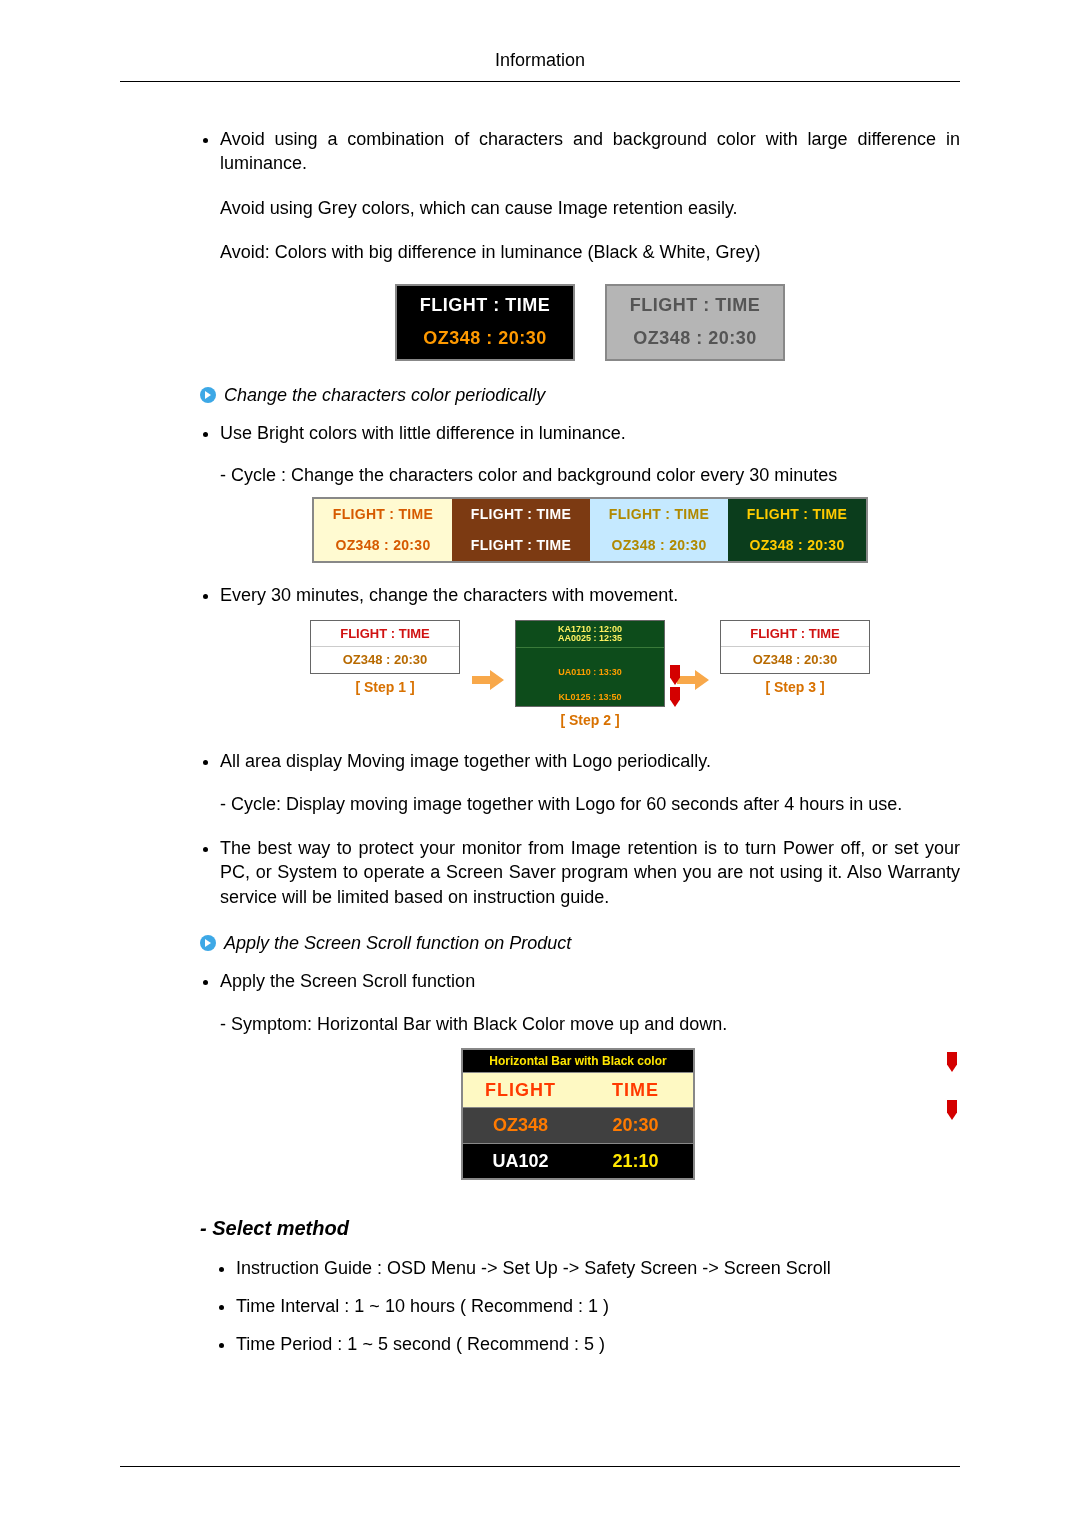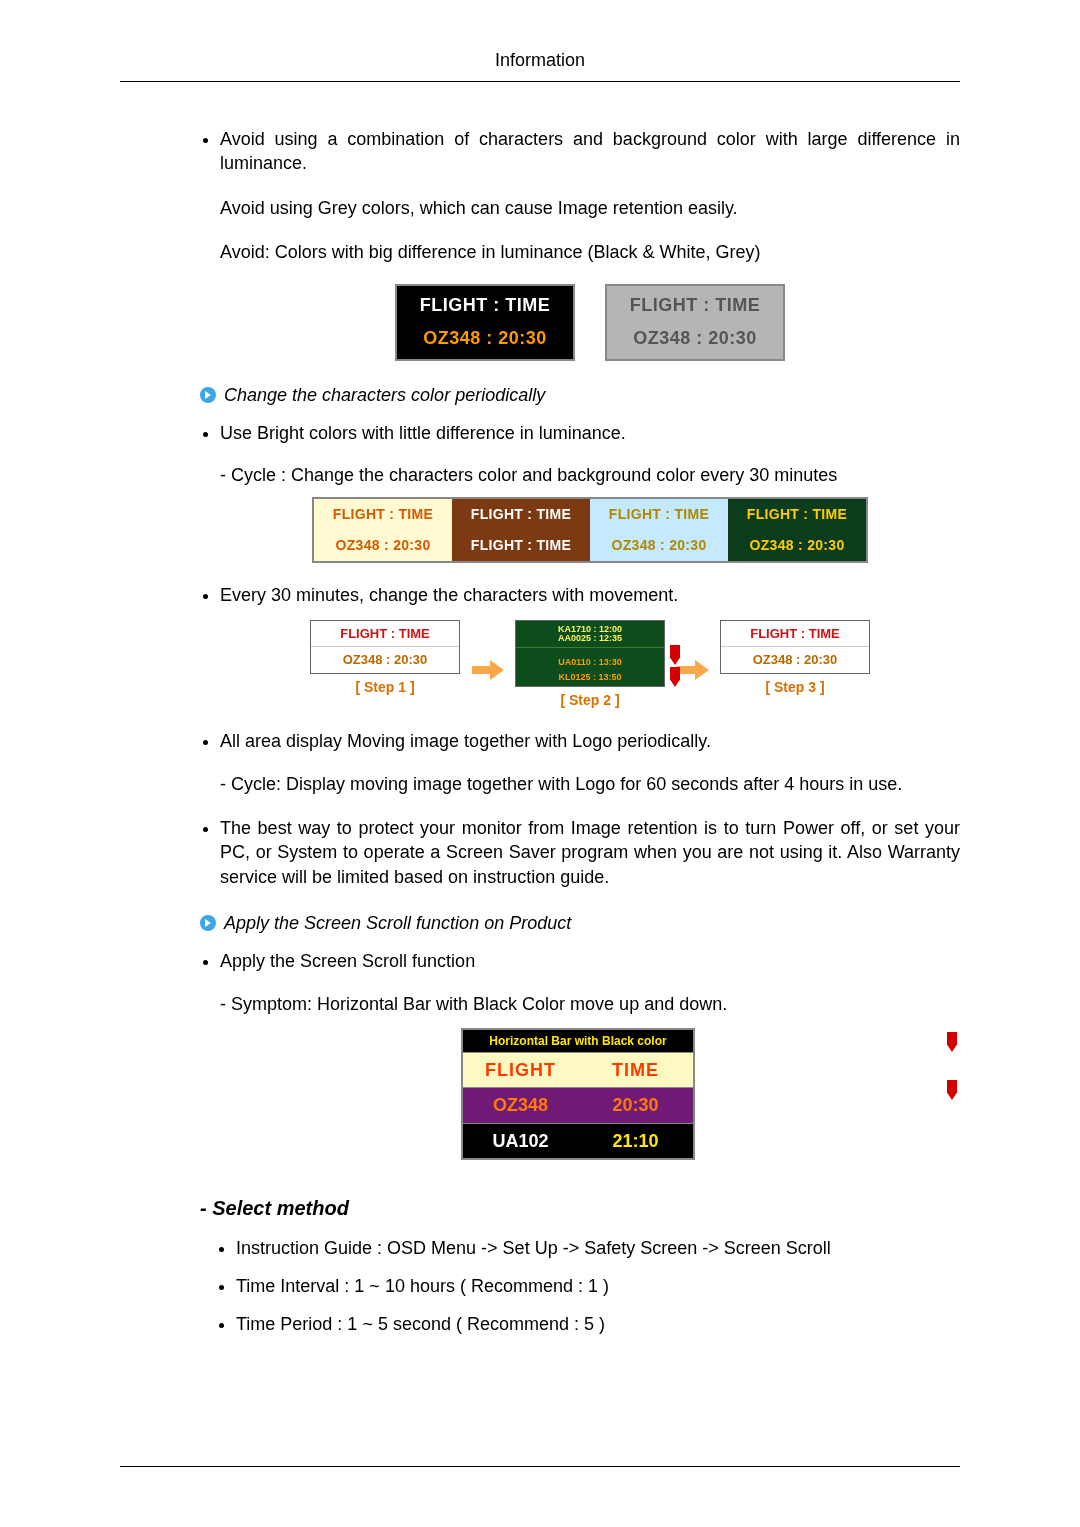--- a/index.html
+++ b/index.html
@@ -144,21 +144,21 @@
     font-size: 13px;
     width: 150px;
   }
   .step-block .box { border: 1px solid #666; background:#fff; }
   .step-block .box .r { padding:4px 0; }
   .step-red { color:#d01212; }
   .step-orange { color:#b86a00; }
   .step-block .label { color:#d87100; font-weight:bold; margin-top:4px; font-size:14px; }
   .step2 .box { background:#0d4c1b; color:#ffd74c; }
   .step2 .l1 { font-size:9px; line-height:9px; color:#fff261; letter-spacing:0; }
-  .step2 .l2 { font-size:9px; line-height:9px; color:#ff9e00; margin-top:6px; }
+  .step2 .l2 { font-size:9px; line-height:9px; color:#ff9e00; margin-top:16px; }
   .step2 .r { padding:3px 0; }
 
   .right-arrow {
     width: 32px;
     height: 24px;
     margin-top: 12px;
     align-self: center;
   }
   .right-arrow svg { width:100%; height:100%; }
 
@@ -182,21 +182,21 @@
   }
   .scroll-box .hbar {
     background:#000;
     color:#ffe600;
     font-size: 12px;
     padding: 3px 0;
   }
   .scroll-box .row { display:flex; }
   .scroll-box .cell { flex:1; padding:5px 0; border: 0; }
   .sb-blue { background:#fef9c3; color:#ff3a00; border-top:1px solid #888; }
-  .sb-white { background:#701a75; color:#ff7a00; border-top:1px solid #888; }
+  .sb-white { background:#404040; color:#ff7a00; border-top:1px solid #888; }
   .sb-black { background:#000; color:#ff7a00; border-top:1px solid #888; }
   .scroll-wrap { display:flex; justify-content:center; align-items:flex-start; gap:8px; margin-top:12px; }
   .pins { display:flex; flex-direction:column; gap:28px; padding-top:4px; }
 
   .select-method {
     font-weight: bold;
     font-size: 20px;
     margin-top: 35px;
     font-style: italic;
   }

